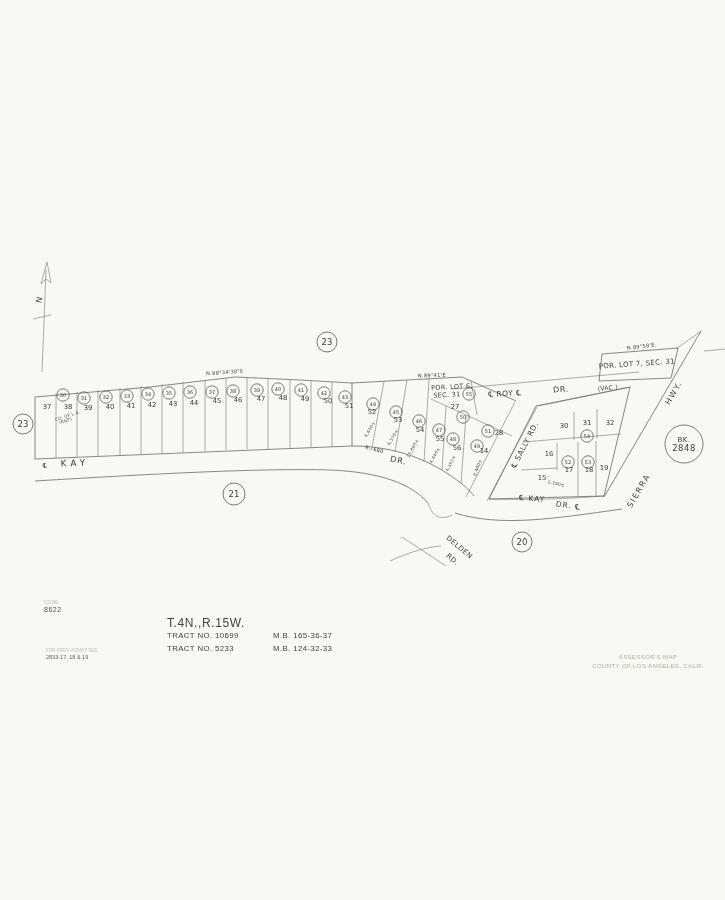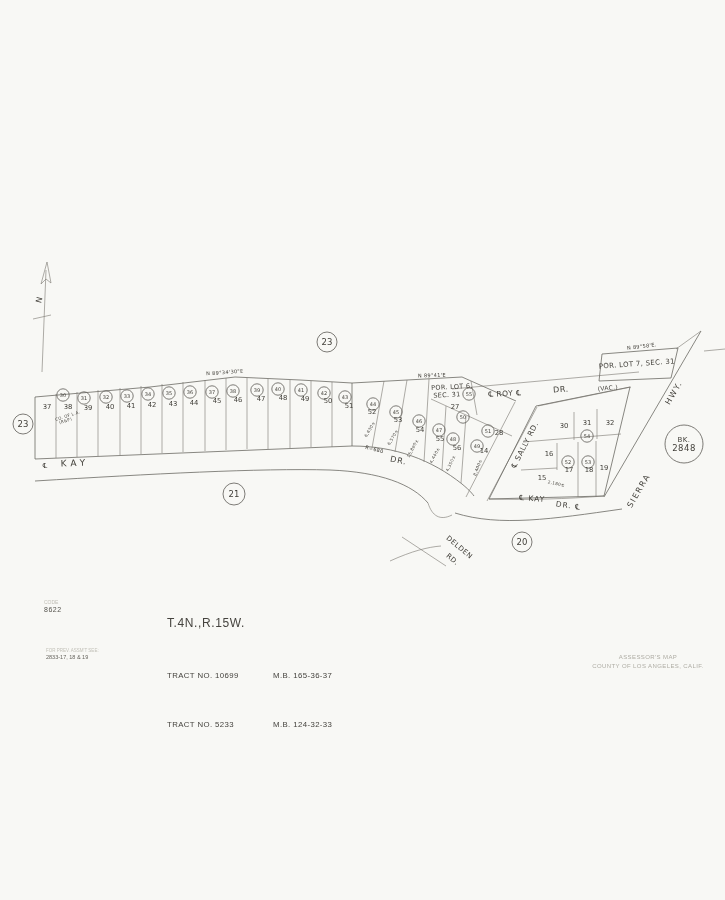--- a/index.html
+++ b/index.html
@@ -18,21 +18,21 @@
   .tb-page{width:34px;border-left:none;}
   .tb-row2{display:flex;border:1px solid #c9c7c0;border-top:none;height:13px;line-height:12px;}
   .tb-scalelabel{width:38px;font-size:6px;color:#c2c0b8;padding-left:2px;}
   .tb-scaleval{width:37px;font-size:7px;color:#55534d;text-align:center;}
   
   .codeblock{position:absolute;left:44px;top:599px;line-height:6px;}
   .code-label{font-size:5px;color:#c0beb6;display:block;}
   .code-num{font-size:7px;color:#55534d;letter-spacing:.5px;display:block;margin-top:2px;}
   .township{position:absolute;left:167px;top:616px;font-size:12px;letter-spacing:.6px;color:#45433e;}
   .tracts{position:absolute;left:167px;top:631px;font-size:7.8px;color:#45433e;letter-spacing:.4px;}
-  .tract-row{display:flex;margin-bottom:4px;margin-top:40px;}
+  .tract-row{display:flex;margin-bottom:4px;}
   .tract-name{width:106px;}
   .prevblock{position:absolute;left:46px;top:648px;line-height:5px;}
   .prev-label{font-size:4.5px;color:#c2c0b8;display:block;}
   .prev-val{font-size:5.5px;color:#66645e;display:block;margin-top:2px;}
   .assessor{position:absolute;left:572px;top:653px;width:152px;text-align:center;
             font-size:6px;color:#aeaca4;line-height:9px;letter-spacing:.4px;}
 </style>
 </head>
 <body>
 

